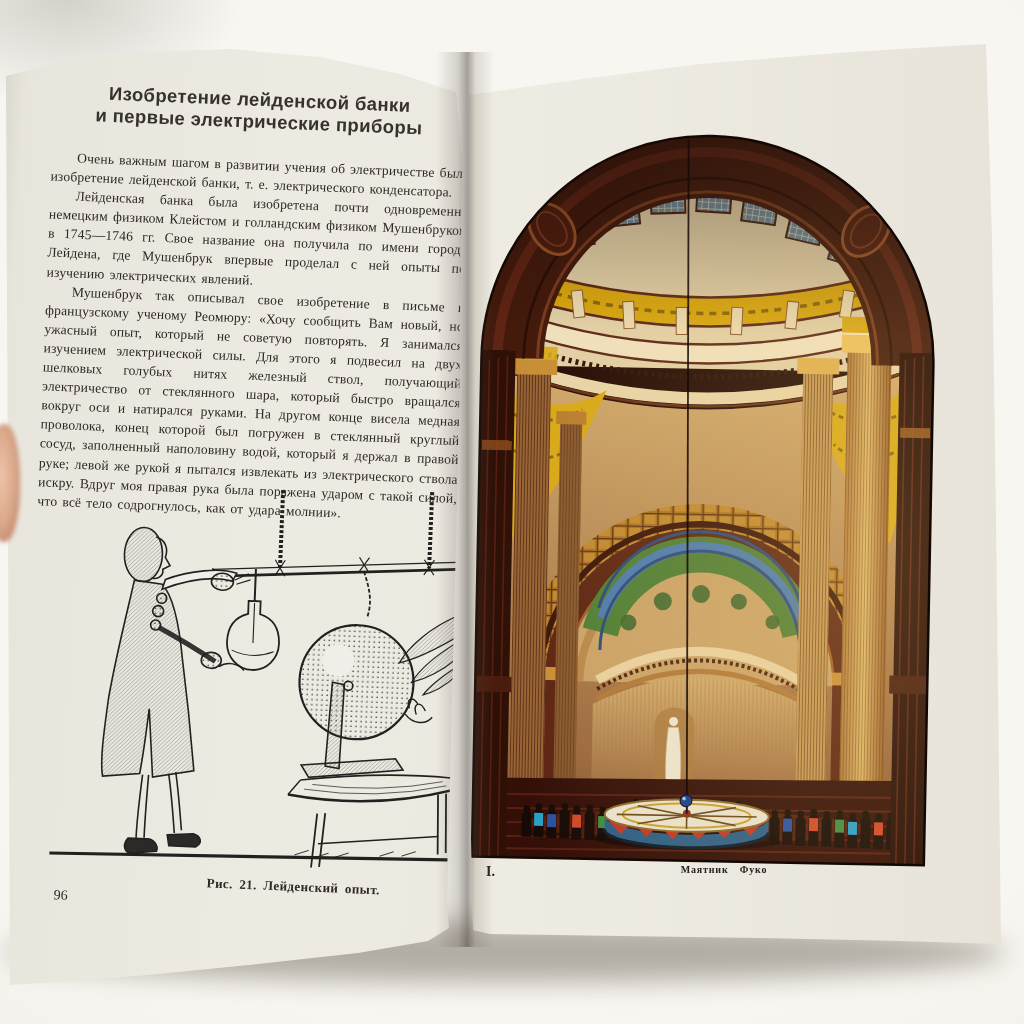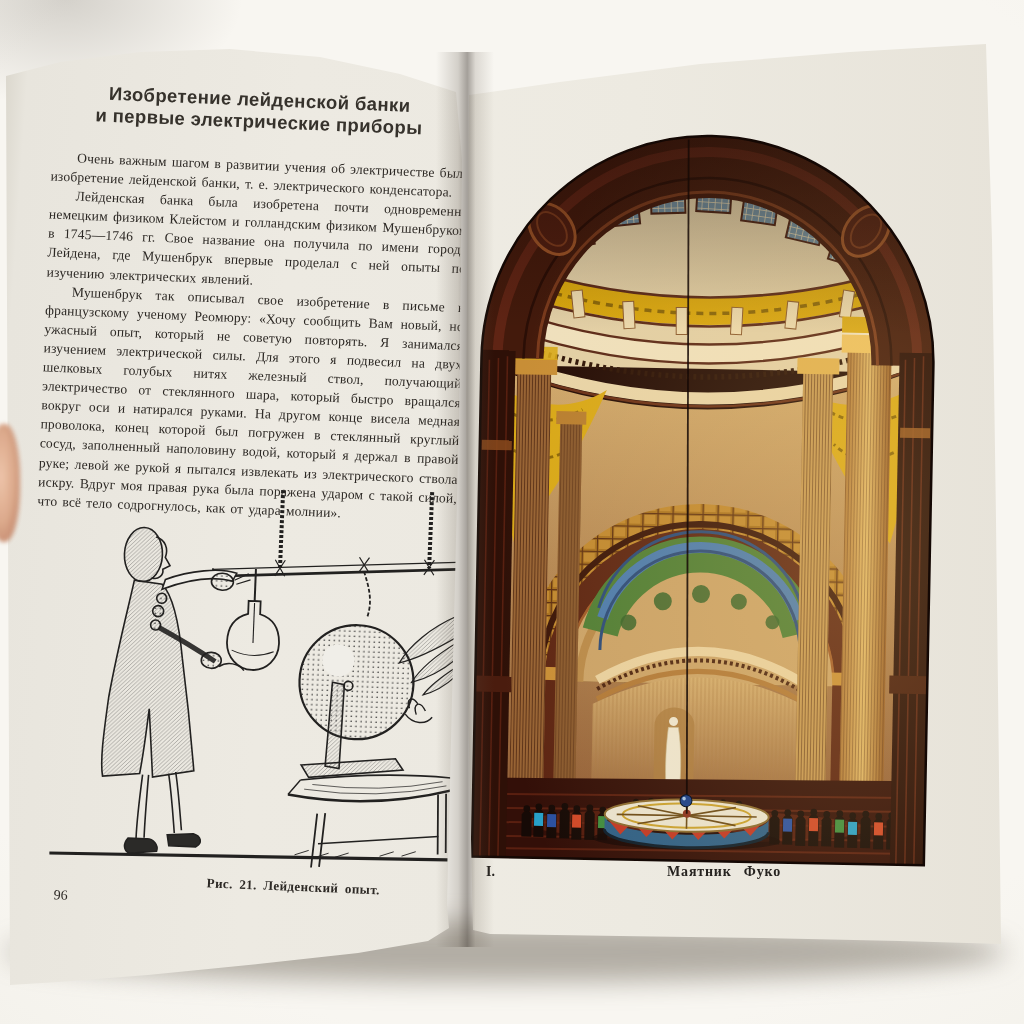--- a/index.html
+++ b/index.html
@@ -26,21 +26,21 @@
   .bodytext{position:absolute;left:54px;top:147px;width:419px;}
   .bodytext p{margin:0;text-indent:26px;text-align:justify;font-size:13.6px;line-height:19.1px;
     letter-spacing:.15px;word-spacing:1.5px;color:#2d2925;}
   .figure{position:absolute;left:70px;top:472px;}
   .fig-caption{position:absolute;left:155px;top:868px;width:340px;text-align:center;
     font-weight:bold;font-size:13px;letter-spacing:.4px;word-spacing:3px;color:#2d2925;}
   .pagenum{position:absolute;left:86px;top:886px;font-size:14px;color:#2d2925;}
   .plate{position:absolute;left:470px;top:124px;transform:rotate(1.1deg);transform-origin:50% 0;}
   .plate-num{position:absolute;left:486px;top:864px;font-weight:bold;font-size:14px;color:#262320;}
   .plate-caption{position:absolute;left:540px;top:864px;width:368px;text-align:center;
-    font-weight:bold;font-size:14px;letter-spacing:.8px;word-spacing:8px;color:#262320;}
+    font-weight:bold;font-size:10px;letter-spacing:.8px;word-spacing:8px;color:#262320;}
 </style>
 </head>
 <body>
 
 <div class="stage">
   <div class="corner-shade"></div>
   <div class="book-shadow"></div>
 
   <div class="page page-left">
     <div class="lp-content">

